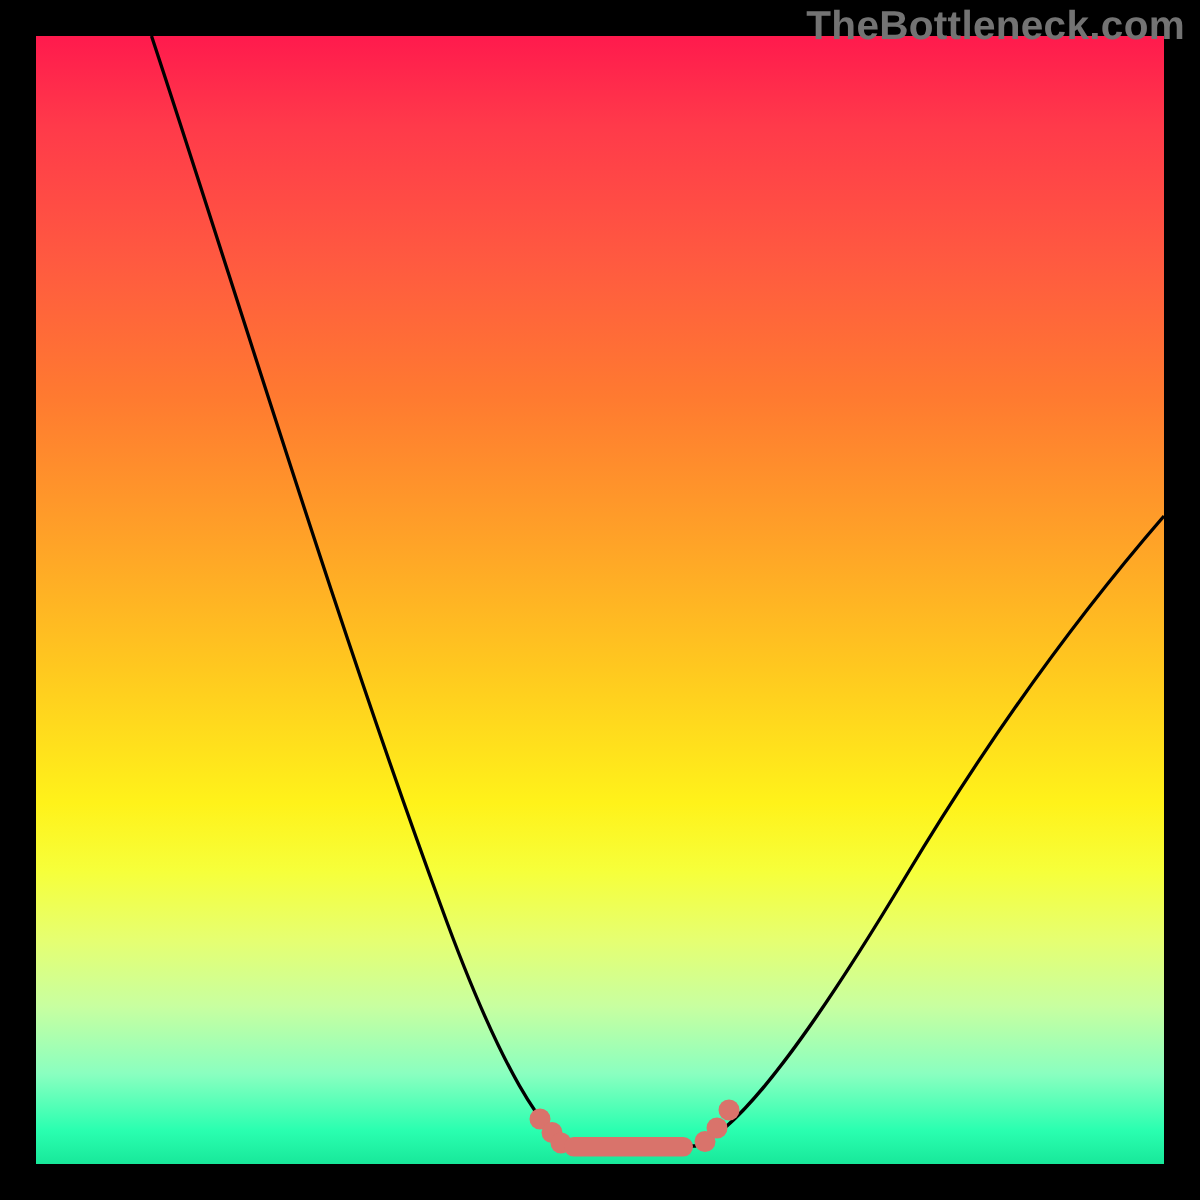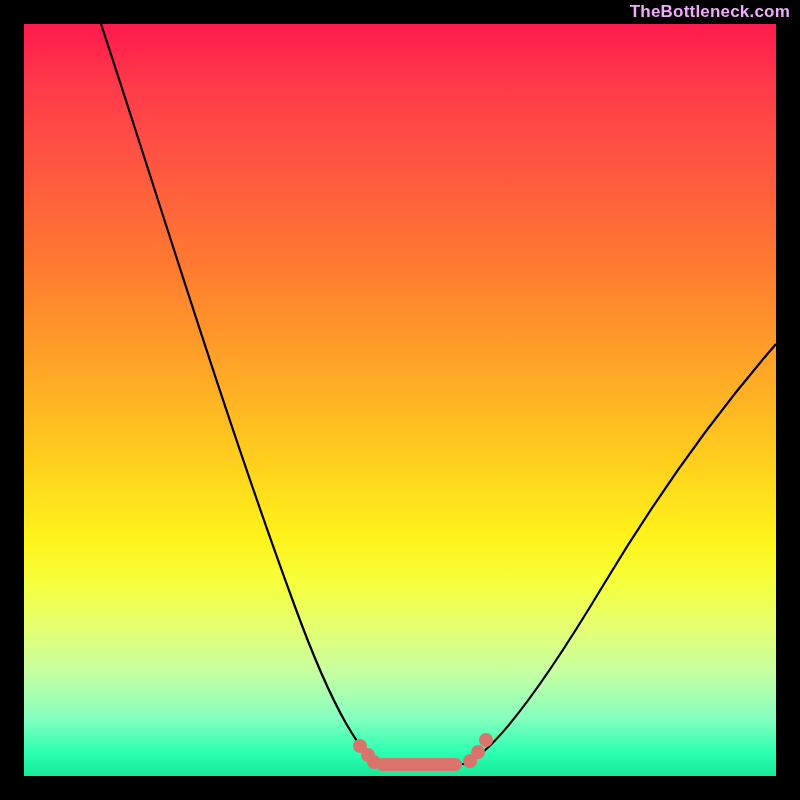--- a/index.html
+++ b/index.html
@@ -40,23 +40,23 @@
       #8affc0 92%,
       #2affb0 97%,
       #18e89a 100%
     );
   }
   .watermark {
     position: absolute;
     top: 2px;
     right: 10px;
     font-family: Arial, Helvetica, sans-serif;
-    font-size: 17px;
+    font-size: 27px;
     font-weight: 600;
-    color: #f0abfc;
+    color: #737373;
     letter-spacing: 0.2px;
     user-select: none;
   }
   svg.curve {
     position: absolute;
     left: 0;
     top: 0;
     width: 752px;
     height: 752px;
     pointer-events: none;

